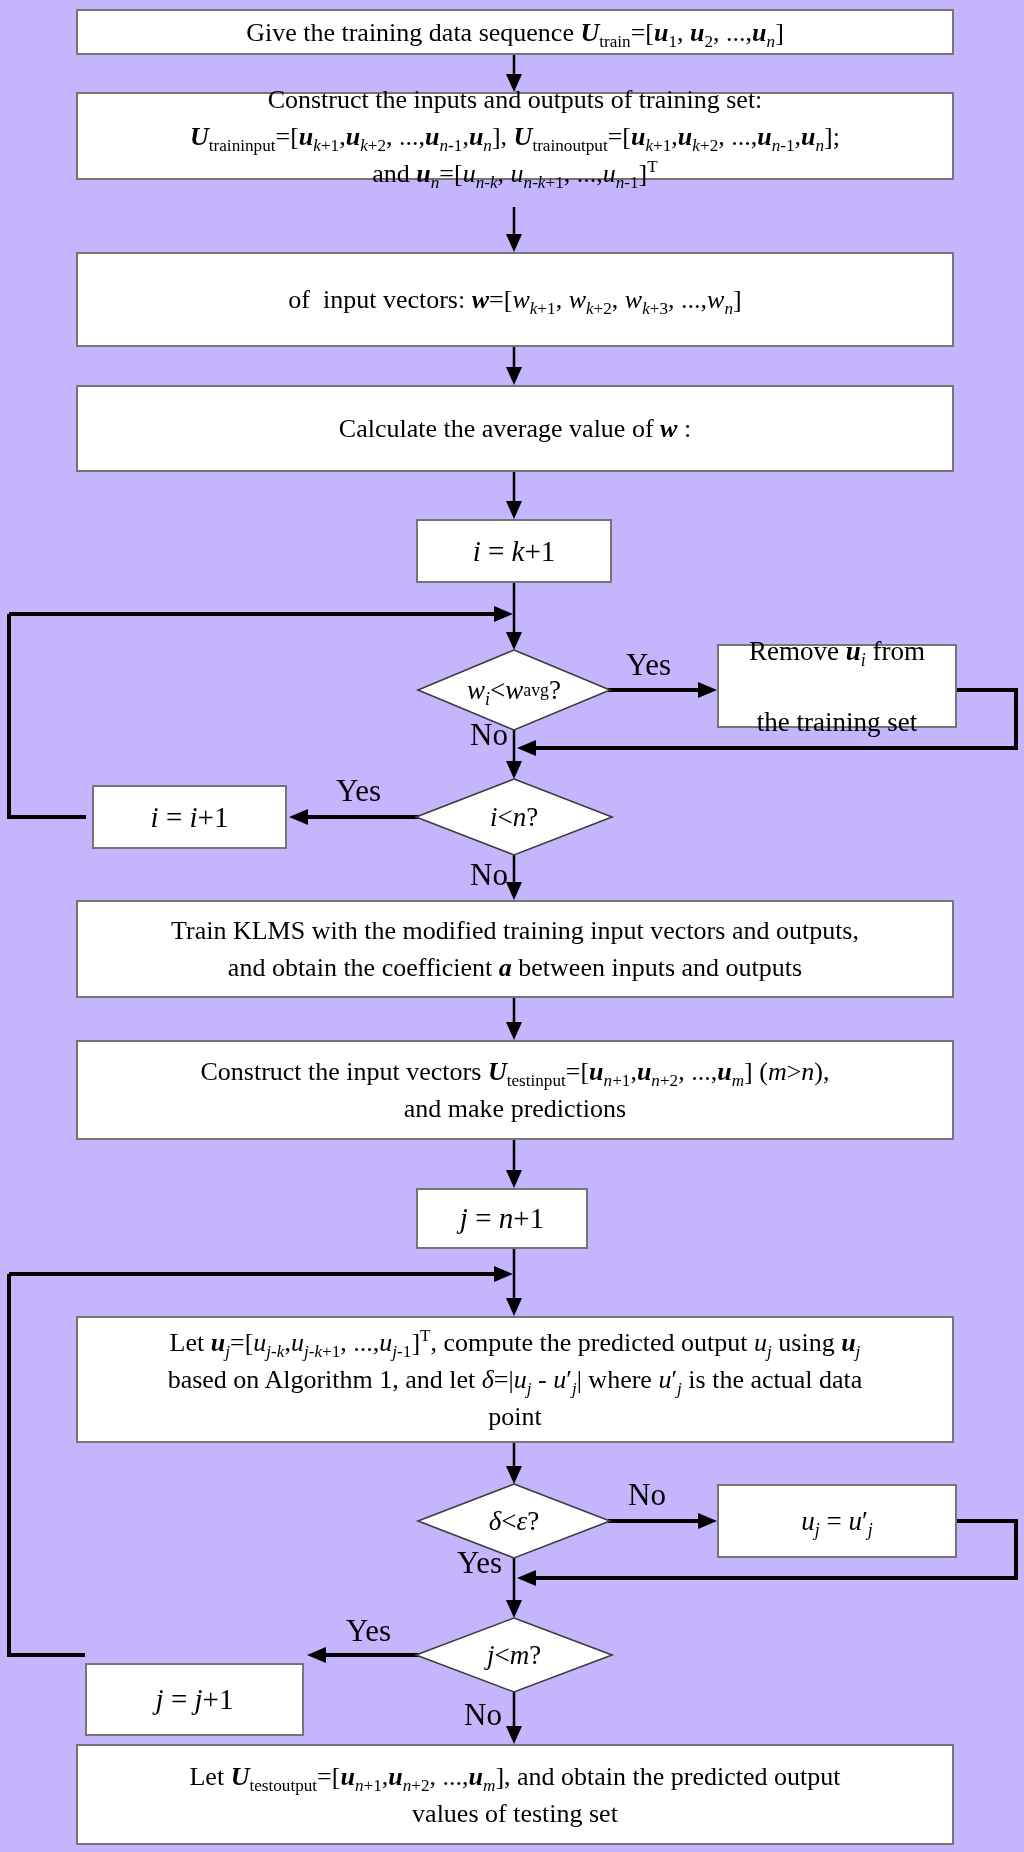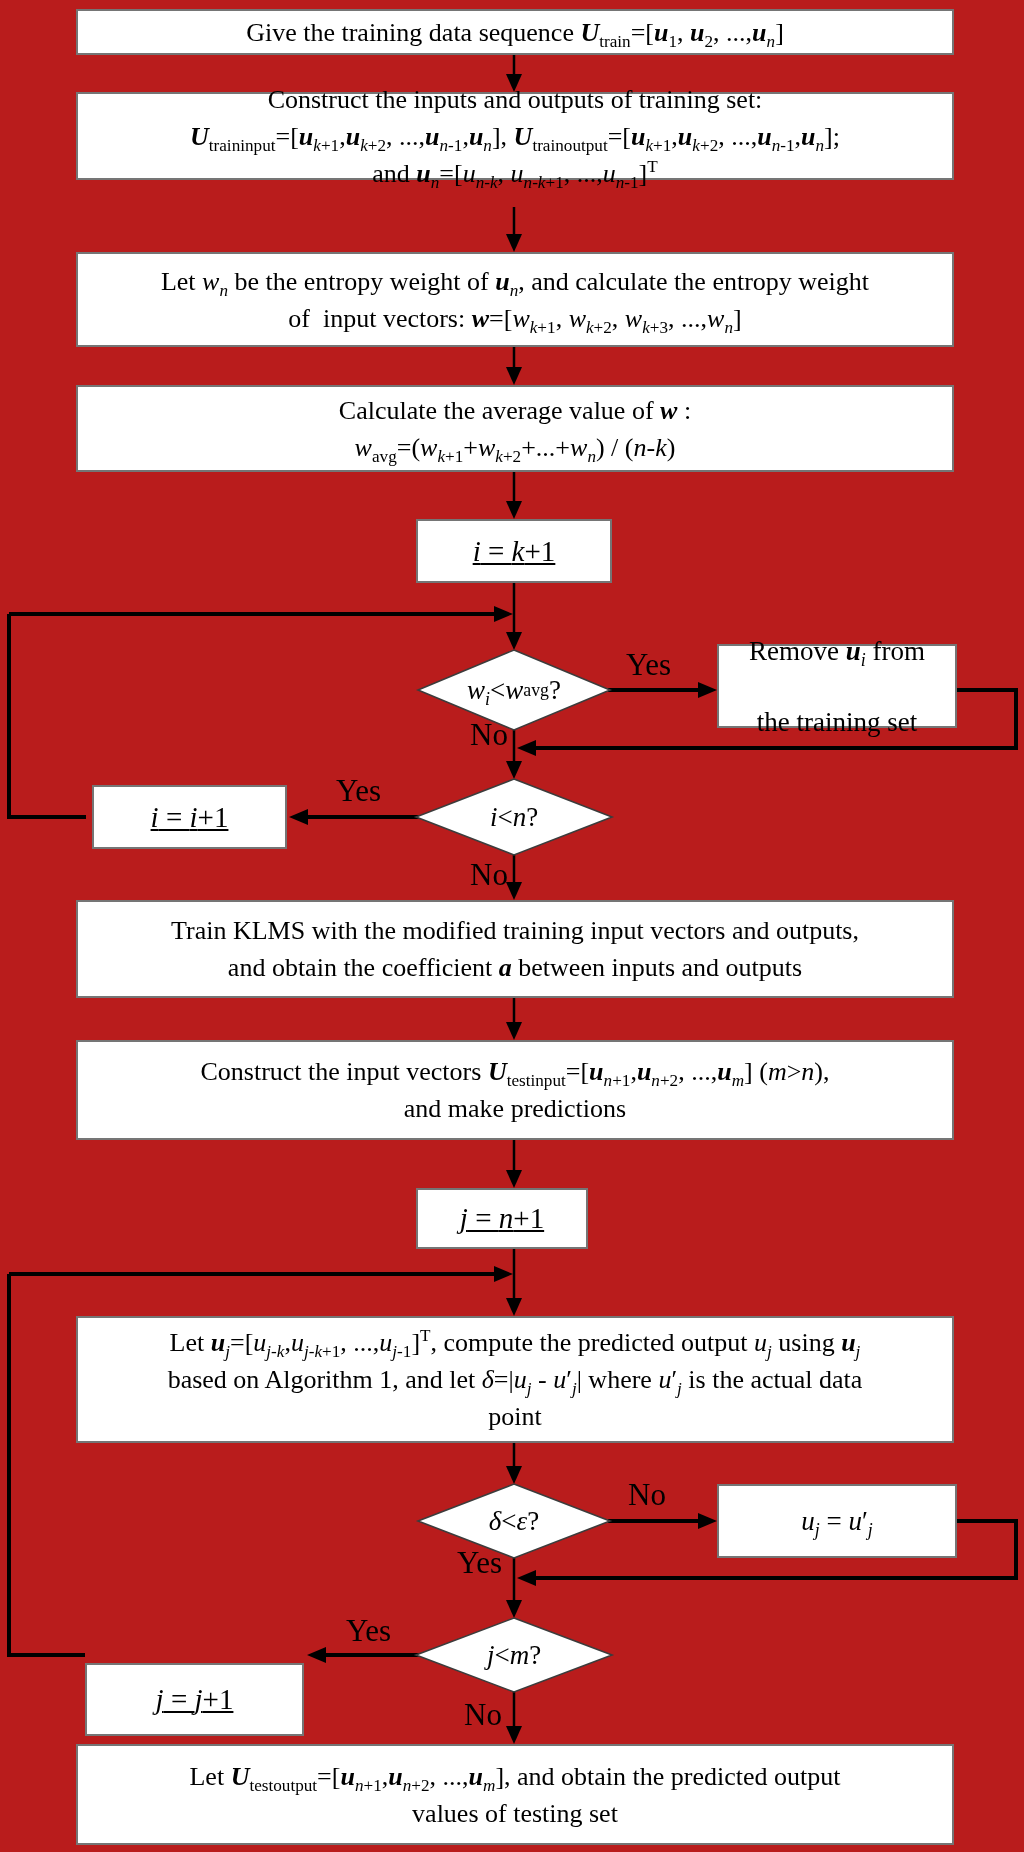--- a/index.html
+++ b/index.html
@@ -1,41 +1,41 @@
 <!DOCTYPE html>
 <html><head>
 <meta charset="utf-8">
 <style>
   html, body { margin: 0; padding: 0; background: #ffffff; }
   #canvas {
     position: relative;
     width: 1024px;
     height: 1852px;
-    background: #b91c1c;
+    background: #c4b5fd;
     font-family: "Liberation Serif", serif;
     color: #000000;
     overflow: hidden;
   }
   #connector-layer { position: absolute; left: 0; top: 0; z-index: 1; }
   .box {
     position: absolute;
     z-index: 2;
     background: #ffffff;
     border: 2px solid #757575;
     box-sizing: border-box;
     display: flex;
     flex-direction: column;
     align-items: center;
     justify-content: center;
     text-align: center;
     font-size: 26px;
     line-height: 37px;
   }
   .box .ln { white-space: nowrap; }
-  .box.small { font-size: 29px; text-decoration: underline; }
+  .box.small { font-size: 29px; }
   .dtext {
     position: absolute;
     z-index: 3;
     display: flex;
     align-items: center;
     justify-content: center;
     text-align: center;
     font-size: 27px;
     white-space: nowrap;
   }
@@ -133,27 +133,25 @@
     <div class="ln">Give the training data sequence <b><i>U</i></b><sub>train</sub>=[<b><i>u</i></b><sub>1</sub>, <b><i>u</i></b><sub>2</sub>, ...,<b><i>u</i></b><sub><i>n</i></sub>]</div>
   </div>
 
   <div class="box" style="left:76px; top:92px; width:878px; height:88px;">
     <div class="ln">Construct the inputs and outputs of training set:</div>
     <div class="ln"><b><i>U</i></b><sub>traininput</sub>=[<b><i>u</i></b><sub><i>k</i>+1</sub>,<b><i>u</i></b><sub><i>k</i>+2</sub>, ...,<b><i>u</i></b><sub><i>n</i>-1</sub>,<b><i>u</i></b><sub><i>n</i></sub>], <b><i>U</i></b><sub>trainoutput</sub>=[<b><i>u</i></b><sub><i>k</i>+1</sub>,<b><i>u</i></b><sub><i>k</i>+2</sub>, ...,<b><i>u</i></b><sub><i>n</i>-1</sub>,<b><i>u</i></b><sub><i>n</i></sub>];</div>
     <div class="ln">and <b><i>u</i></b><sub><i>n</i></sub>=[<i>u</i><sub><i>n-k</i></sub>, <i>u</i><sub><i>n-k</i>+1</sub>, ...,<i>u</i><sub><i>n</i>-1</sub>]<sup>T</sup></div>
   </div>
 
   <div class="box" style="left:76px; top:252px; width:878px; height:95px;">
-    <div class="ln">Let <i>w</i><sub><i>n</i></sub> be the entropy weight of <b><i>u</i></b><sub><i>n</i></sub>, and calculate the entropy weight</div>
     <div class="ln">of&nbsp; input vectors: <b><i>w</i></b>=[<i>w</i><sub><i>k</i>+1</sub>, <i>w</i><sub><i>k</i>+2</sub>, <i>w</i><sub><i>k</i>+3</sub>, ...,<i>w</i><sub><i>n</i></sub>]</div>
   </div>
 
   <div class="box" style="left:76px; top:385px; width:878px; height:87px;">
     <div class="ln">Calculate the average value of <b><i>w</i></b> :</div>
-    <div class="ln"><i>w</i><sub>avg</sub>=(<i>w</i><sub><i>k</i>+1</sub>+<i>w</i><sub><i>k</i>+2</sub>+...+<i>w</i><sub><i>n</i></sub>) / (<i>n-k</i>)</div>
   </div>
 
   <div class="box small" style="left:416px; top:519px; width:196px; height:64px;">
     <div class="ln"><i>i</i> = <i>k</i>+1</div>
   </div>
 
   <div class="box" style="left:717px; top:644px; width:240px; height:84px; font-size:27px; line-height:36px;gap:35px;">
     <div class="ln">Remove <b><i>u</i></b><sub><i>i</i></sub> from</div>
     <div class="ln">the training set</div>
   </div>

